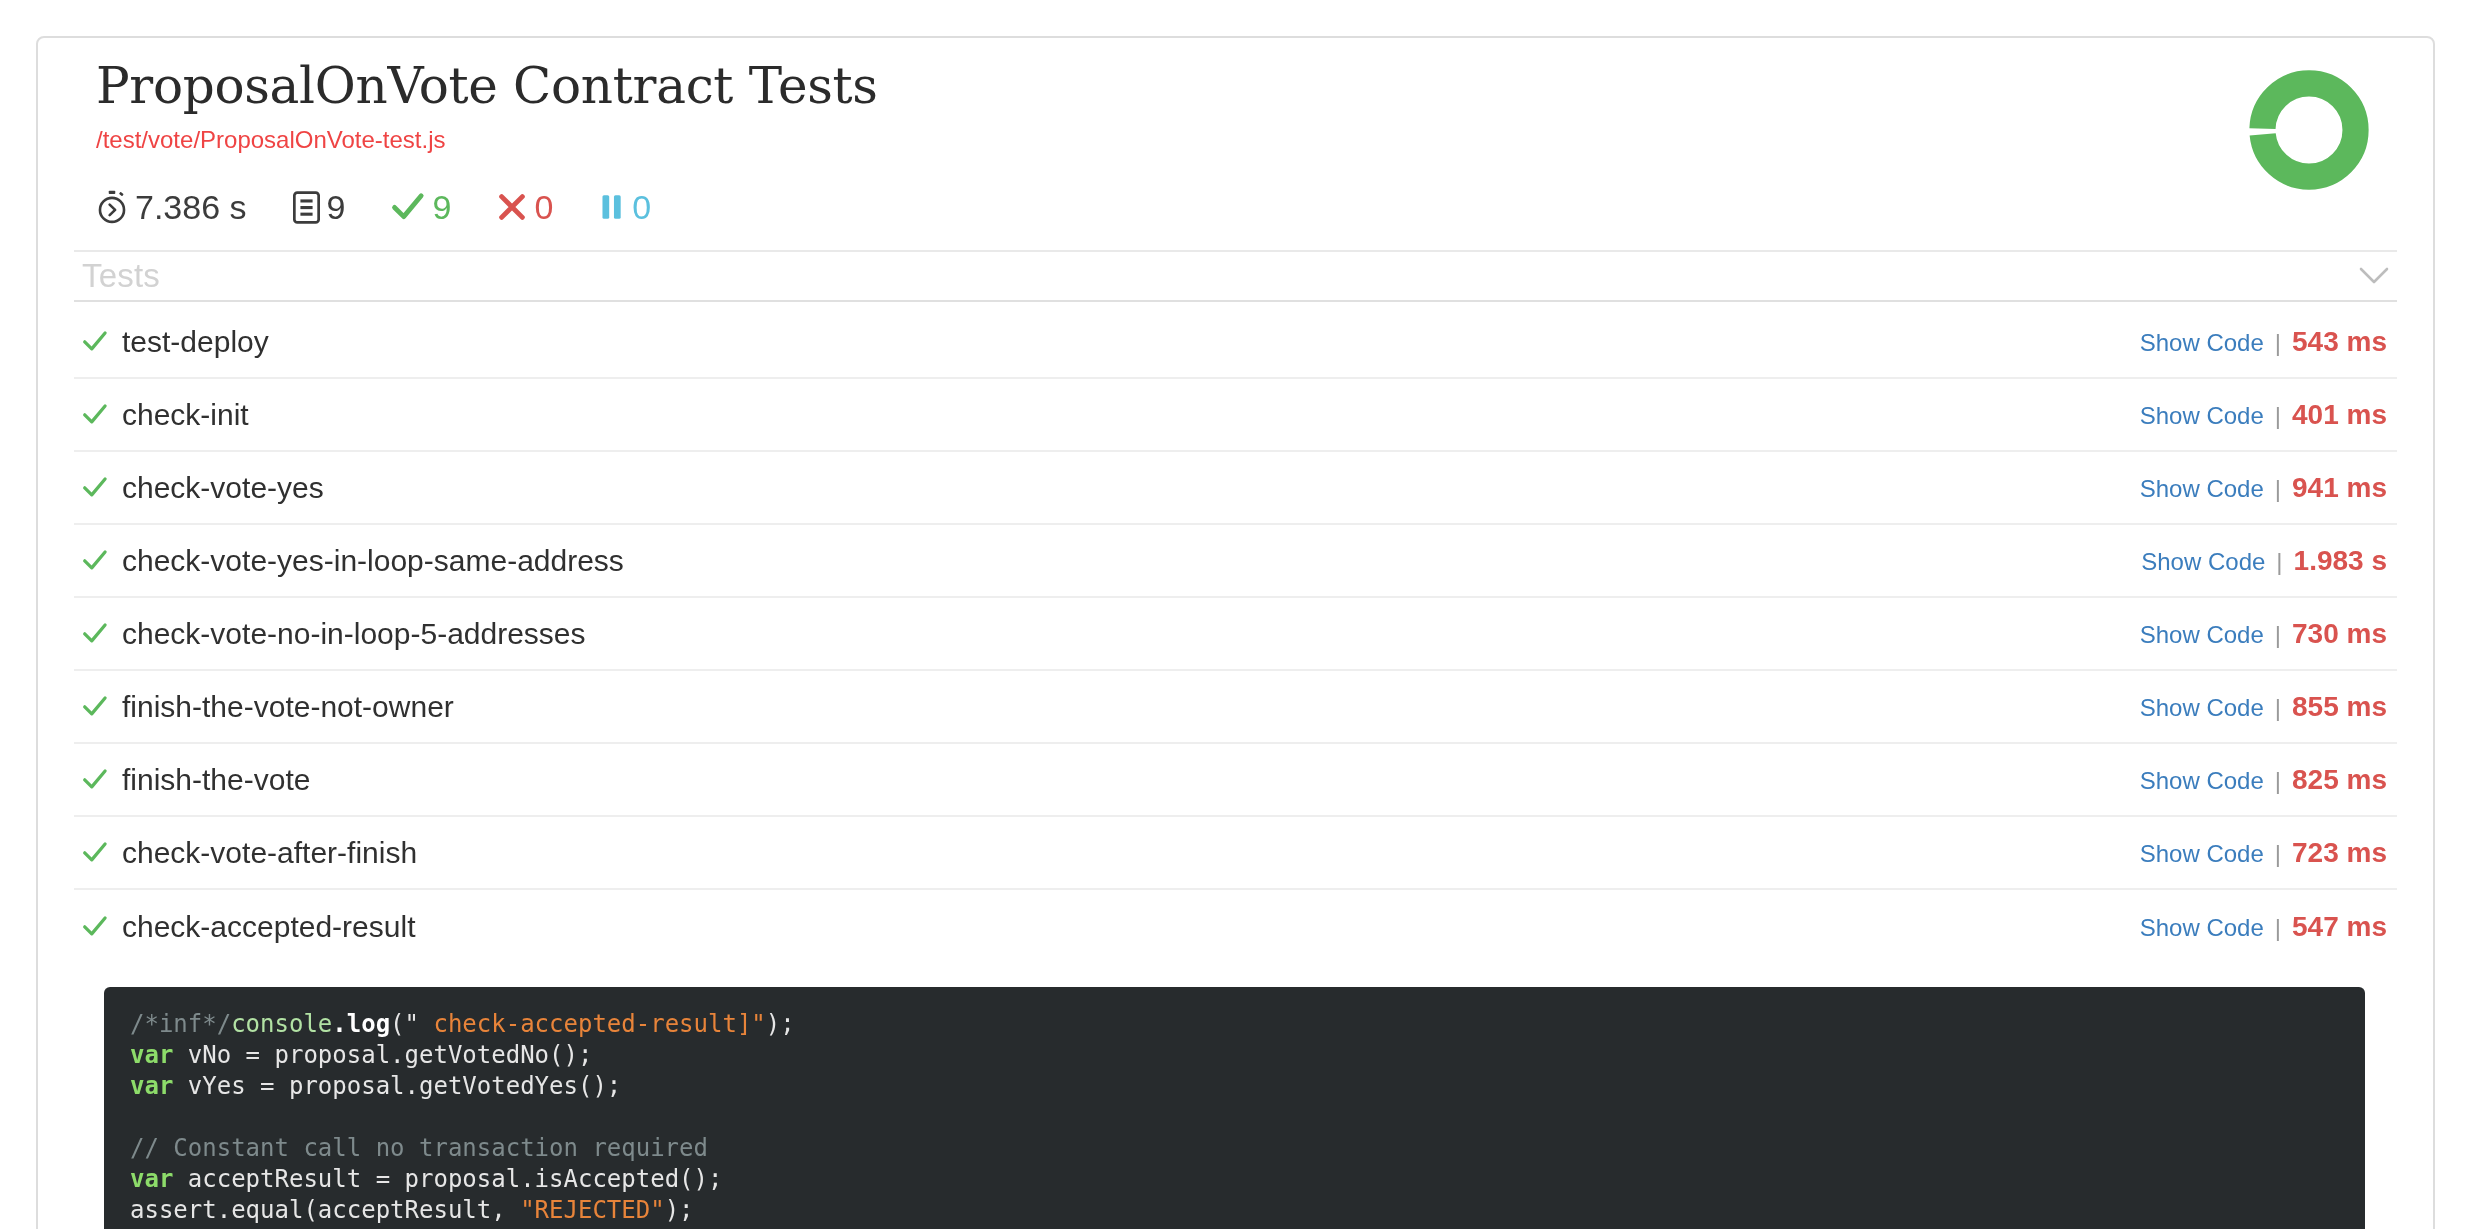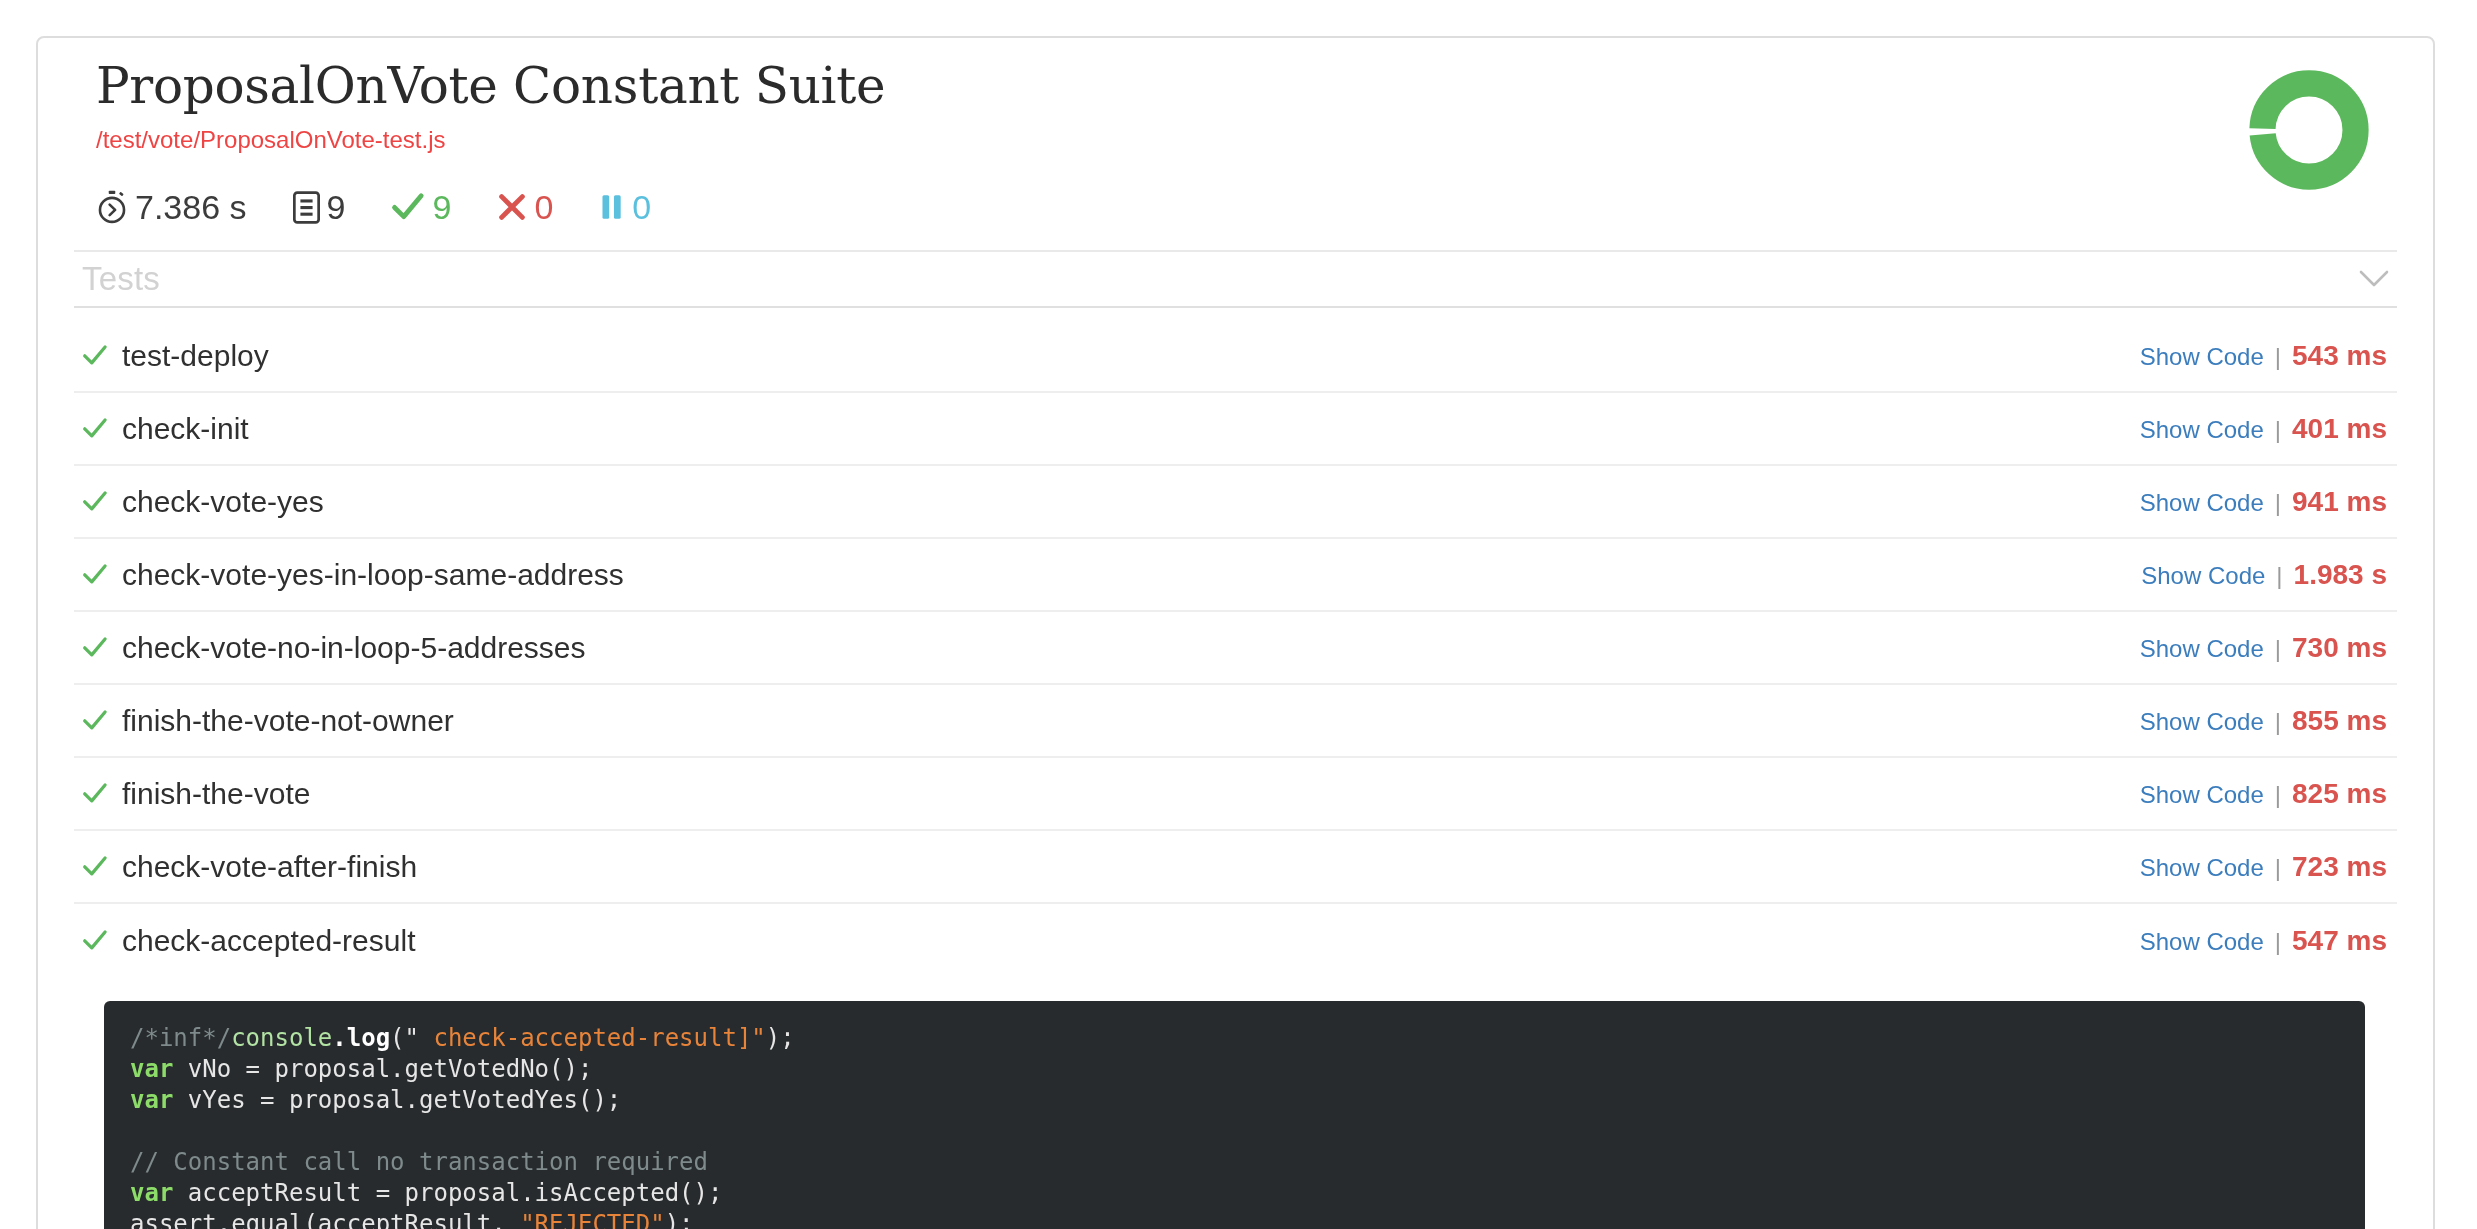--- a/index.html
+++ b/index.html
@@ -92,24 +92,24 @@
     justify-content: center;
     margin-right: 7px;
   }
   .stat-value { font-size: 34px; }
   .stat-pass  { color: #5cb85c; }
   .stat-fail  { color: #d9534f; }
   .stat-skip  { color: #5bc0de; }
 
   
   .section-head {
-    margin: 16px 14px 12px 14px;
+    margin: 16px 14px 4px 14px;
     border-top: 2px solid #e9e9e9;
     border-bottom: 2px solid #e0e0e0;
-    height: 58px;
+    height: 52px;
     display: flex;
     align-items: center;
     justify-content: space-between;
     padding: 0 8px 0 8px;
     box-sizing: border-box;
   }
   .section-title {
     font-size: 33px;
     color: #d2d2d2;
     letter-spacing: 0.2px;
@@ -196,21 +196,21 @@
   .c-plain   { color: #e6e6e6; }
   .code-line { display: block; min-height: 31px; }
 </style>
 </head>
 <body>
 
 <div class="card">
   <div class="card-inner">
 
     <div class="header">
-      <div class="suite-title">ProposalOnVote Constant Suite</div>
+      <div class="suite-title">ProposalOnVote Contract Tests</div>
       <div class="suite-path">/test/vote/ProposalOnVote-test.js</div>
 
       <div class="donut-wrap">
         <svg class="donut" viewBox="0 0 44 44">
           <circle cx="22" cy="22" r="16" fill="none" stroke="#5cb85c" stroke-width="9" stroke-dasharray="99 2" stroke-dashoffset="25.25" transform="rotate(-90 22 22)"></circle>
         </svg>
       </div>
     </div>
 
     <div class="stats">

